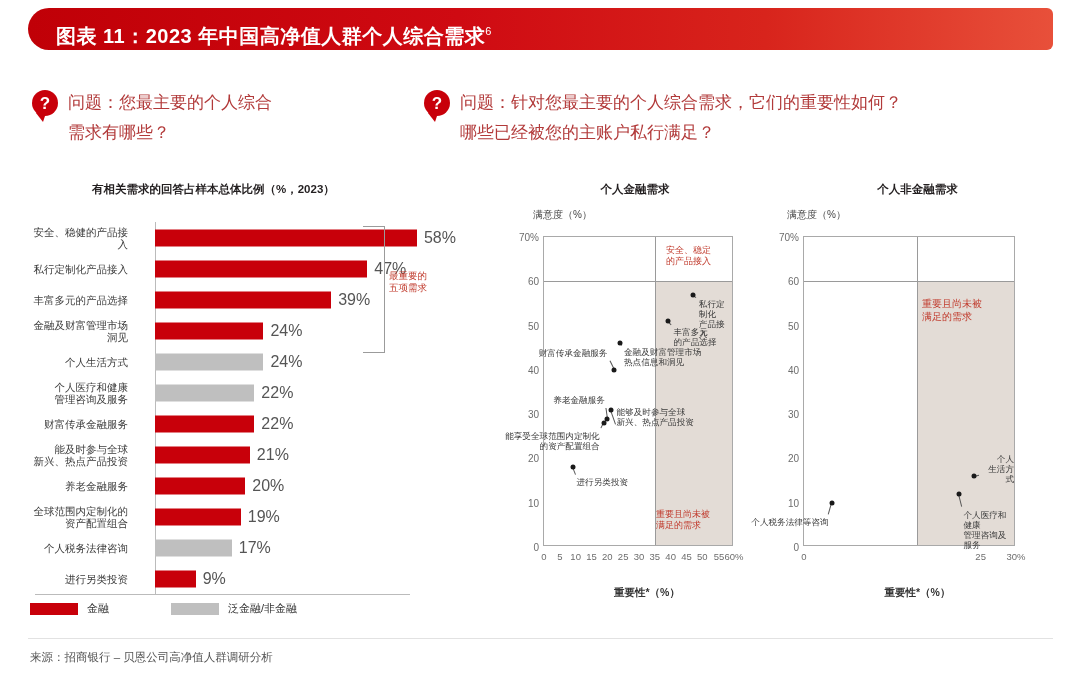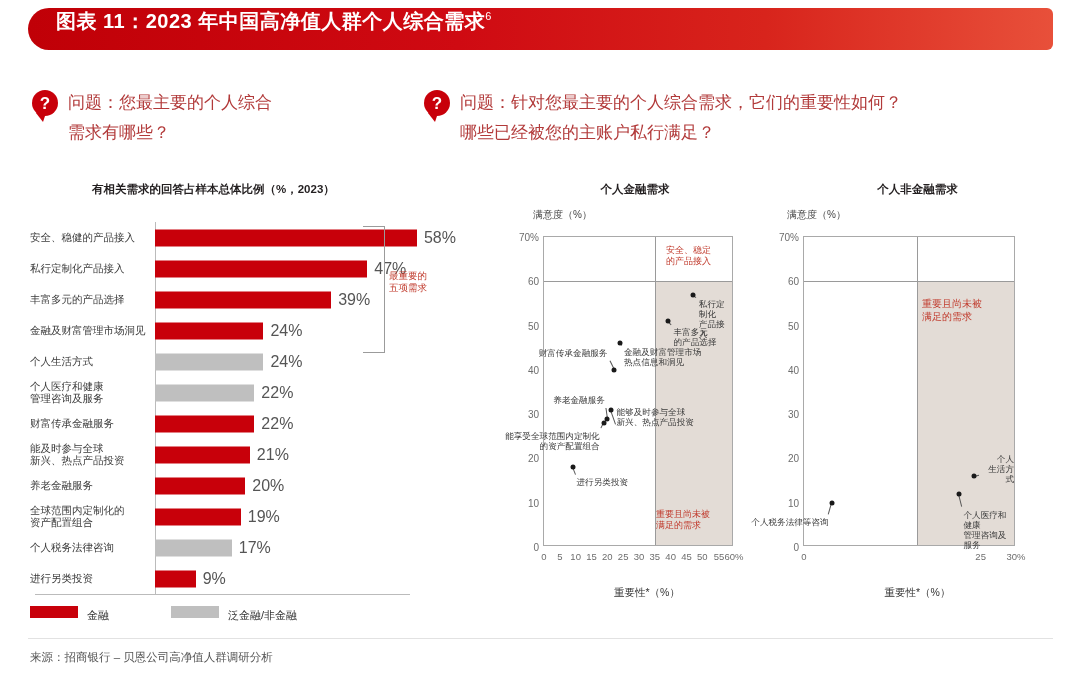--- a/index.html
+++ b/index.html
@@ -11,21 +11,21 @@
     overflow: hidden;
   }
   #root { position: relative; width: 1080px; height: 685px; background:#fff; }
 
   
   .banner {
     position: absolute; left: 28px; top: 8px;
     width: 1025px; height: 42px;
     background: linear-gradient(90deg, #c00007 0%, #cf0a12 42%, #d8241c 72%, #e8503a 100%);
     border-radius: 21px 6px 6px 21px;
-    display: flex; align-items: flex-start;
+    display: flex; align-items: flex-end;
   }
   .banner-title {
     color: #ffffff;
     font-size: 20px; font-weight: bold;
     padding-left: 28px; letter-spacing: .5px;
     white-space: nowrap;
   }
   .banner-title sup { font-size: 11px; font-weight: normal; vertical-align: super; }
 
   
@@ -54,22 +54,22 @@
 
   
   #bar-panel { position: absolute; left: 30px; top: 182px; width: 420px; height: 460px; }
   .bar-chart-title {
     position: absolute; left: 62px; top: 0;
     font-size: 11.5px; font-weight: bold; color: #231f20; white-space: nowrap;
   }
   .bar-rows { position: absolute; left: 0; top: 40px; width: 420px; }
   .bar-row { display: flex; align-items: center; height: 31px; }
   .bar-label {
-    width: 125px; text-align: left; padding-right: 6px;
-    font-size: 10.5px; color: #3b3b3b; line-height: 12px; font-family: Liberation Mono, monospace;
+    width: 125px; text-align: right; padding-right: 27px;
+    font-size: 10.5px; color: #3b3b3b; line-height: 12px;
   }
   .bar-track { position: relative; width: 280px; height: 31px; }
   .bar-fill {
     position: absolute; left: 0; top: 50%; transform: translateY(-50%);
     height: 17px; border-radius: 0;
   }
   .bar-value {
     position: absolute; top: 50%; transform: translateY(-50%);
     font-size: 16px; color: #555; white-space: nowrap;
   }
@@ -87,21 +87,21 @@
   #bracket .bline { position: absolute; left: 0px; top: 126px; width: 22px; height: 1px; background: #9b9b9b; }
   #bracket .btext {
     position: absolute; left: 26px; top: 44px; font-size: 9.5px; color: #c0392b;
     line-height: 12px; width: 48px;
   }
 
   
   #legend { position: absolute; left: 30px; top: 601px; display: flex; align-items: center; }
   .legend-item { display: flex; align-items: center; margin-right: 62px; }
   .legend-swatch { width: 48px; height: 12px; margin-right: 9px; }
-  .legend-text { font-size: 11px; color: #333; margin-top: 7px; }
+  .legend-text { font-size: 11px; color: #333; }
 
   
   .scatter-panel { position: absolute; }
   #scatter1 { left: 495px; top: 182px; width: 280px; height: 430px; }
   #scatter2 { left: 775px; top: 182px; width: 285px; height: 430px; }
   .sc-title {
     position: absolute; top: 0; width: 100%; text-align: center;
     font-size: 11.5px; font-weight: bold; color: #231f20;
   }
   .sc-ylabel { position: absolute; top: 26px; font-size: 10px; color: #444; }
@@ -119,21 +119,21 @@
     position: absolute; right: 100%; margin-right: 5px; transform: translateY(-50%);
     font-size: 10px; color: #6d6d6d; white-space: nowrap;
   }
   .xticks {
     position: absolute; left: 0; right: 0; top: 100%; margin-top: 6px;
     font-size: 9.5px; color: #6d6d6d; display: flex;
   }
   .xtick { position: absolute; transform: translateX(-50%); white-space: nowrap; }
   .sc-xlabel {
     position: absolute; width: 100%; text-align: center;
-    font-size: 10.5px; color: #333;
+    font-size: 10.5px; color: #333; font-weight: bold;
   }
   #scatter1 .sc-xlabel { top: 404px; left: 12px; }
   #scatter2 .sc-xlabel { top: 404px; left: 0; }
   .dot {
     position: absolute; width: 5px; height: 5px; border-radius: 50%;
     background: #1a1a1a; transform: translate(-50%,-50%); z-index: 4;
   }
   .pt-label {
     position: absolute; font-size: 8.6px; color: #3a3a3a; line-height: 10px;
     z-index: 5; white-space: pre-line;

